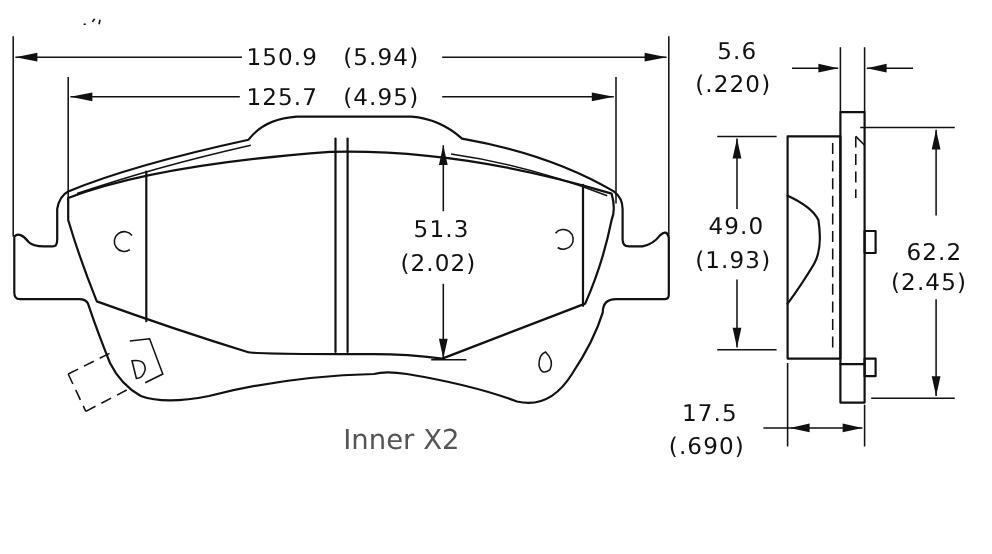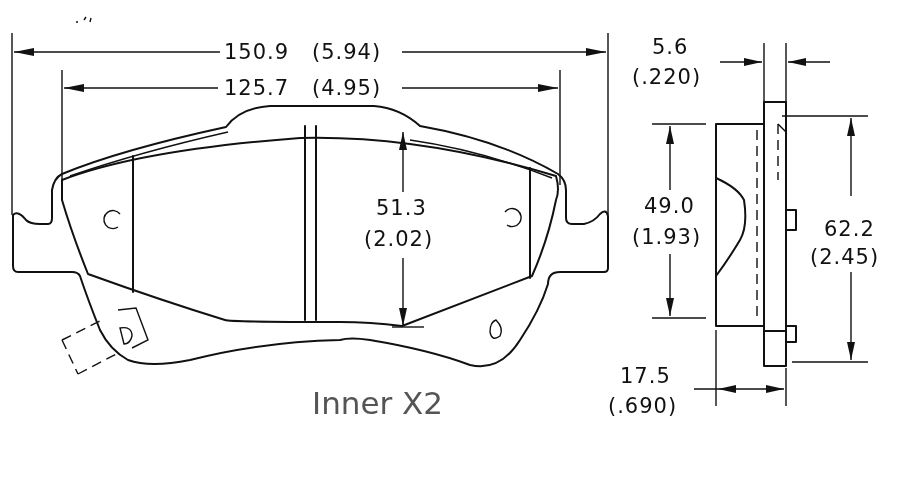--- a/index.html
+++ b/index.html
@@ -3,21 +3,21 @@
 <meta charset="utf-8">
 <style>
   html, body { margin:0; padding:0; background:#ffffff; }
   body { width:902px; height:504px; position:relative; overflow:hidden; font-family:"DejaVu Sans", sans-serif; }
   svg { position:absolute; left:0; top:0; }
   .ln { fill:none; stroke:#111; stroke-width:2; stroke-linejoin:round; stroke-linecap:round; }
   .thin { fill:none; stroke:#111; stroke-width:1.4; }
   .dash { fill:none; stroke:#111; stroke-width:1.4; stroke-dasharray:10 6; }
   .arrow { fill:#111; stroke:none; }
   .dimtxt { font-family:"DejaVu Sans", sans-serif; font-size:21px; fill:#111; letter-spacing:1px; }
-  .caption { position:absolute; left:312px; top:385px; font-family:"DejaVu Sans", sans-serif; font-size:31px; color:#555; }
+  .caption { position:absolute; left:312px; top:385px; font-family:"DejaVu Sans", sans-serif; font-size:25px; color:#555; }
 </style>
 </head>
 <body>
 
 <svg width="902" height="504" viewBox="0 0 902 504">
 
   <path class="thin" d="M76 22 l2 0 M84 20 l2 -3 M90 22 l1 -4"></path>
 
   <g>
     <line class="thin" x1="12" y1="33" x2="12" y2="215"></line>

